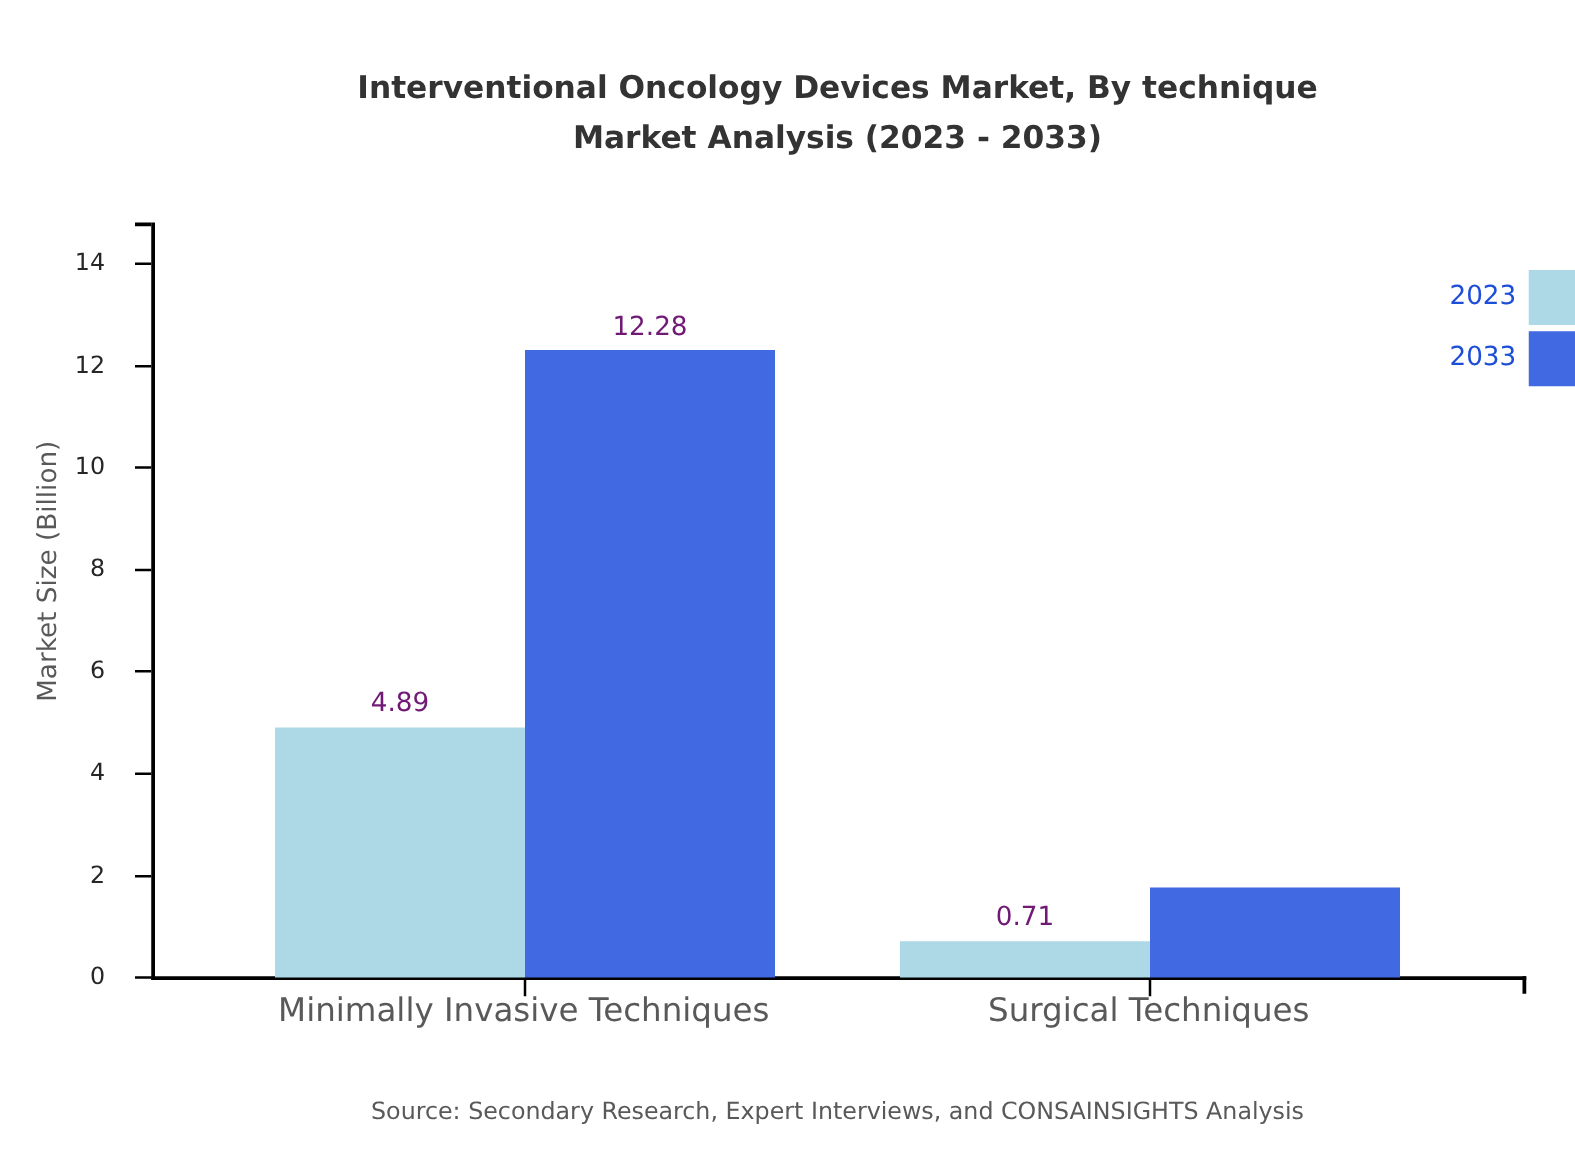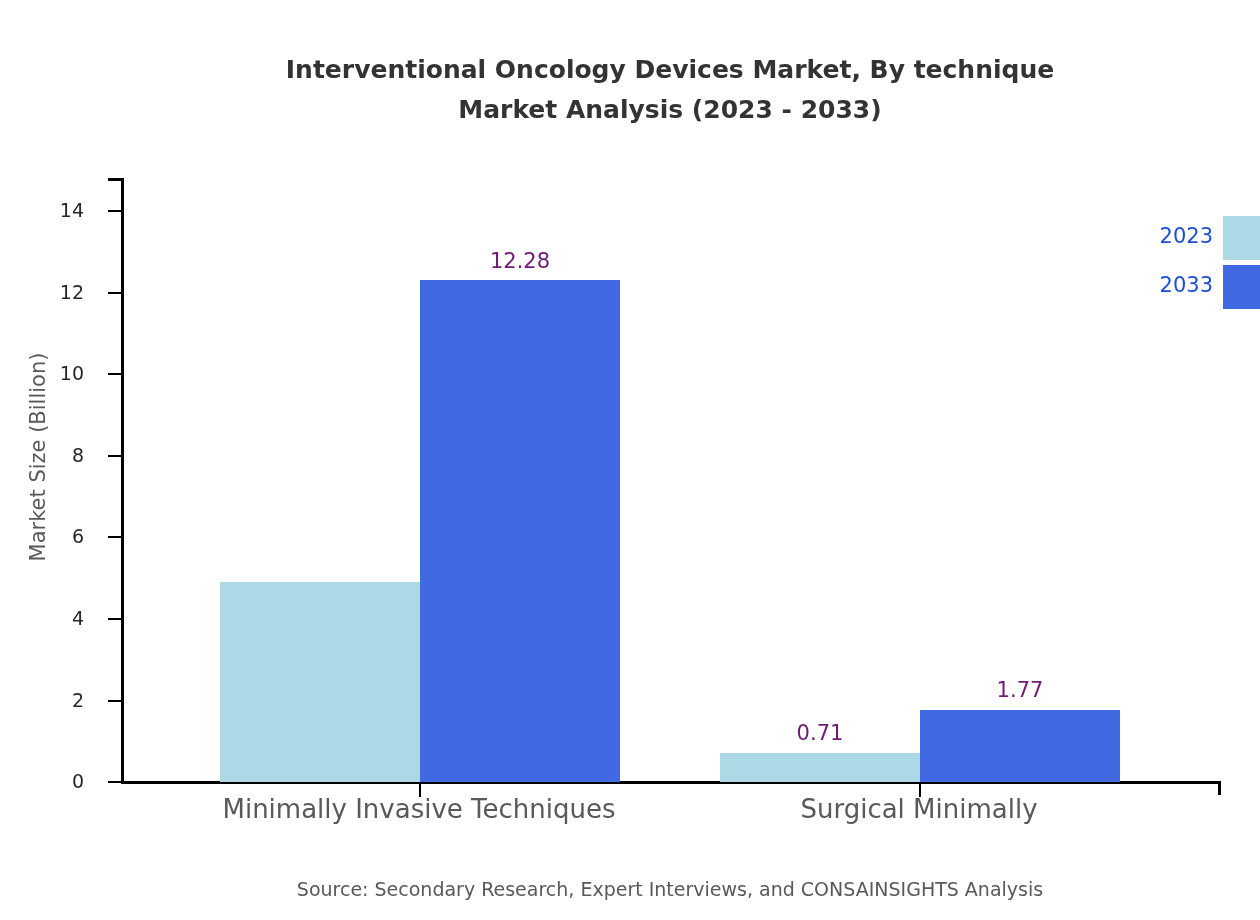--- a/index.html
+++ b/index.html
@@ -206,32 +206,32 @@
   <div class="ytick-mark" style="top:292px;"></div>
   <div class="ytick-label" style="top:281px;">12</div>
 
   <div class="ytick-mark" style="top:210px;"></div>
   <div class="ytick-label" style="top:199px;">14</div>
 
   <div class="xtick-mark" style="left:419px;"></div>
   <div class="xtick-label" style="left:219px; width:400px;">Minimally Invasive Techniques</div>
 
   <div class="xtick-mark" style="left:919px;"></div>
-  <div class="xtick-label" style="left:719px; width:400px;">Surgical Minimally</div>
+  <div class="xtick-label" style="left:719px; width:400px;">Surgical Techniques</div>
 
   <div class="bar" style="left:220px; width:200px; height:200px; bottom:0; top:582px; position:absolute; background:#ADD8E6;"></div>
+  <div class="bar-label" style="left:220px; top:550px; width:200px;">4.89</div>
 
   <div class="bar" style="left:420px; width:200px; height:502px; top:280px; position:absolute; background:#4169E1;"></div>
   <div class="bar-label" style="left:420px; top:249px; width:200px;">12.28</div>
 
   <div class="bar" style="left:720px; width:200px; height:29px; top:753px; position:absolute; background:#ADD8E6;"></div>
   <div class="bar-label" style="left:720px; top:721px; width:200px;">0.71</div>
 
   <div class="bar" style="left:920px; width:200px; height:72px; top:710px; position:absolute; background:#4169E1;"></div>
-  <div class="bar-label" style="left:920px; top:678px; width:200px;">1.77</div>
 
   <div class="legend">
     <div class="legend-row">
       <span class="legend-text">2023</span>
       <span class="legend-swatch" style="background:#ADD8E6;"></span>
     </div>
     <div class="legend-row">
       <span class="legend-text">2033</span>
       <span class="legend-swatch" style="background:#4169E1;"></span>
     </div>

